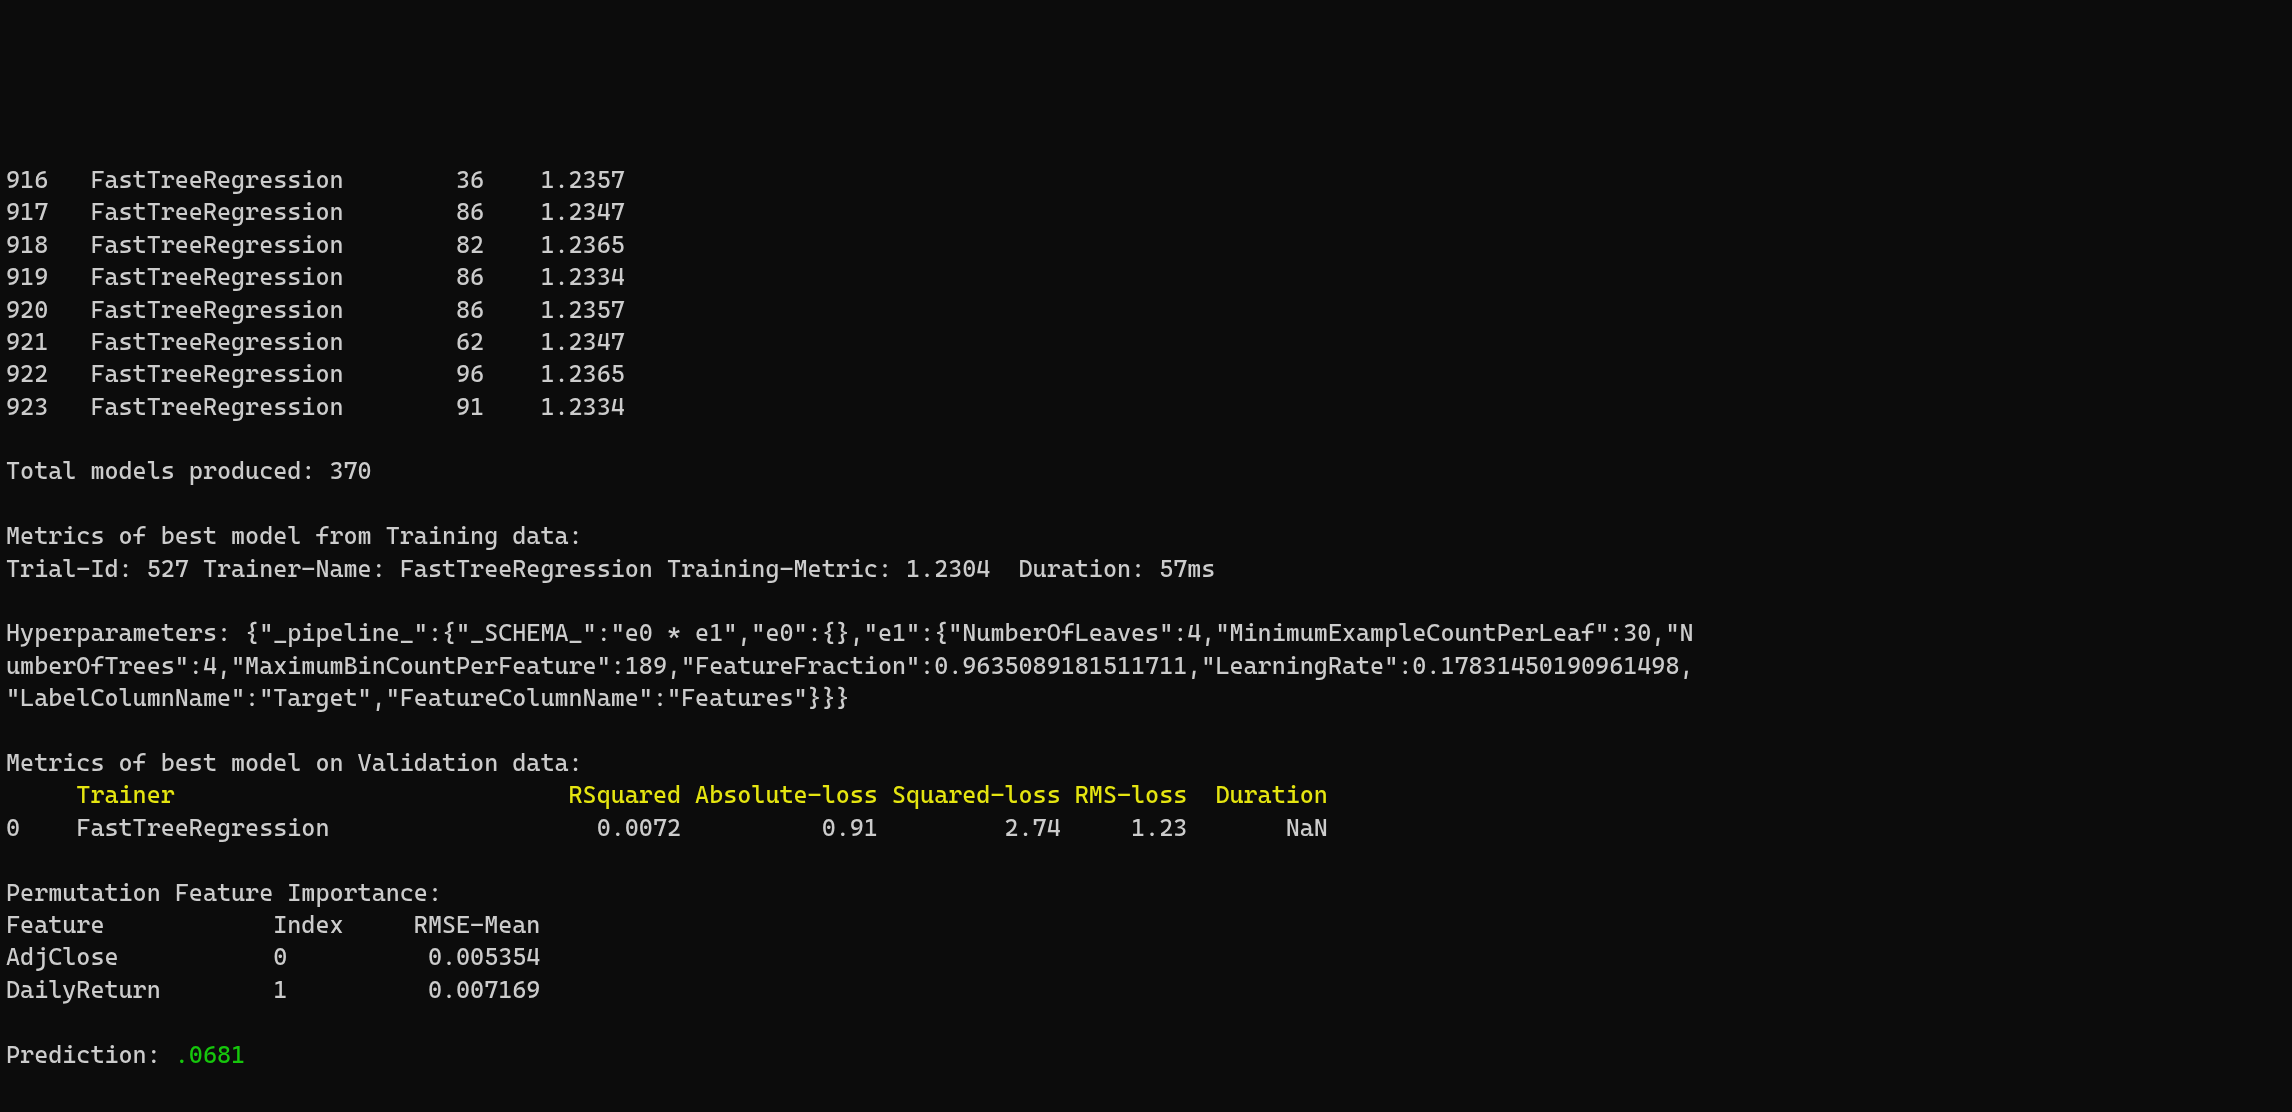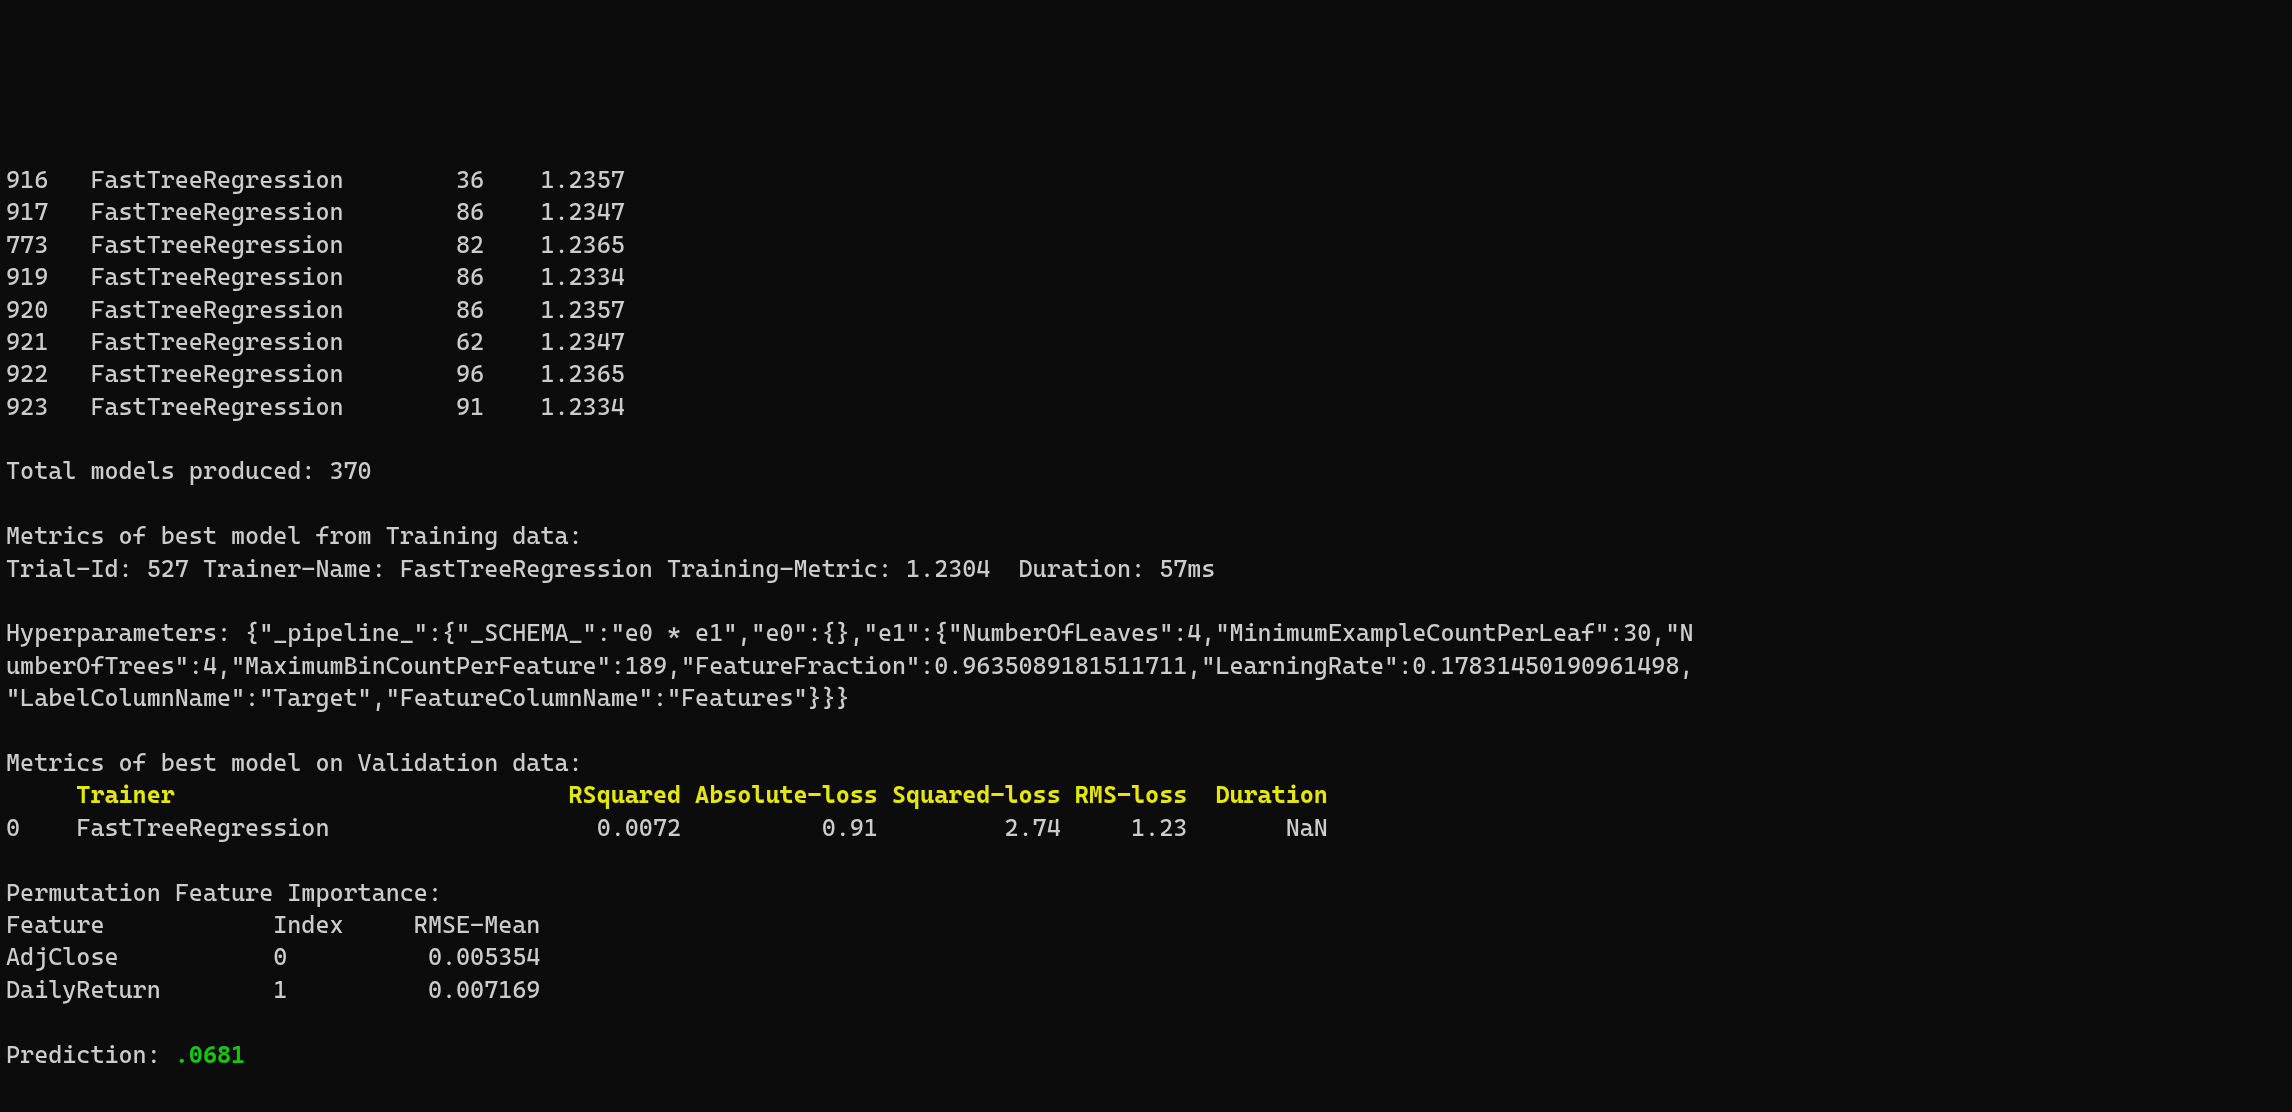--- a/index.html
+++ b/index.html
@@ -9,31 +9,31 @@
     color: #cccccc;
     font-family: "Cascadia Mono", "Consolas", "Menlo", "Monaco", monospace;
     font-size: 24px;
     line-height: 1.35;
     white-space: pre;
     overflow: hidden;
   }
   .terminal {
     padding: 2px 6px;
   }
-  .yellow { color: #e5e510; font-weight: bold; }
-  .green  { color: #16c60c; font-weight: bold; }
+  .yellow { color: #e5e510; }
+  .green  { color: #16c60c; }
 </style>
 </head>
 <body>
 
 
 
 <div class="terminal"><span><span>916</span>   <span>FastTreeRegression</span>        <span>36</span>    <span>1.2357</span></span>
 <span><span>917</span>   <span>FastTreeRegression</span>        <span>86</span>    <span>1.2347</span></span>
-<span><span>773</span>   <span>FastTreeRegression</span>        <span>82</span>    <span>1.2365</span></span>
+<span><span>918</span>   <span>FastTreeRegression</span>        <span>82</span>    <span>1.2365</span></span>
 <span><span>919</span>   <span>FastTreeRegression</span>        <span>86</span>    <span>1.2334</span></span>
 <span><span>920</span>   <span>FastTreeRegression</span>        <span>86</span>    <span>1.2357</span></span>
 <span><span>921</span>   <span>FastTreeRegression</span>        <span>62</span>    <span>1.2347</span></span>
 <span><span>922</span>   <span>FastTreeRegression</span>        <span>96</span>    <span>1.2365</span></span>
 <span><span>923</span>   <span>FastTreeRegression</span>        <span>91</span>    <span>1.2334</span></span>
 
 <span>Total models produced: 370</span>
 
 <span>Metrics of best model from Training data:</span>
 <span>Trial-Id: 527 Trainer-Name: FastTreeRegression Training-Metric: 1.2304  Duration: 57ms</span>

